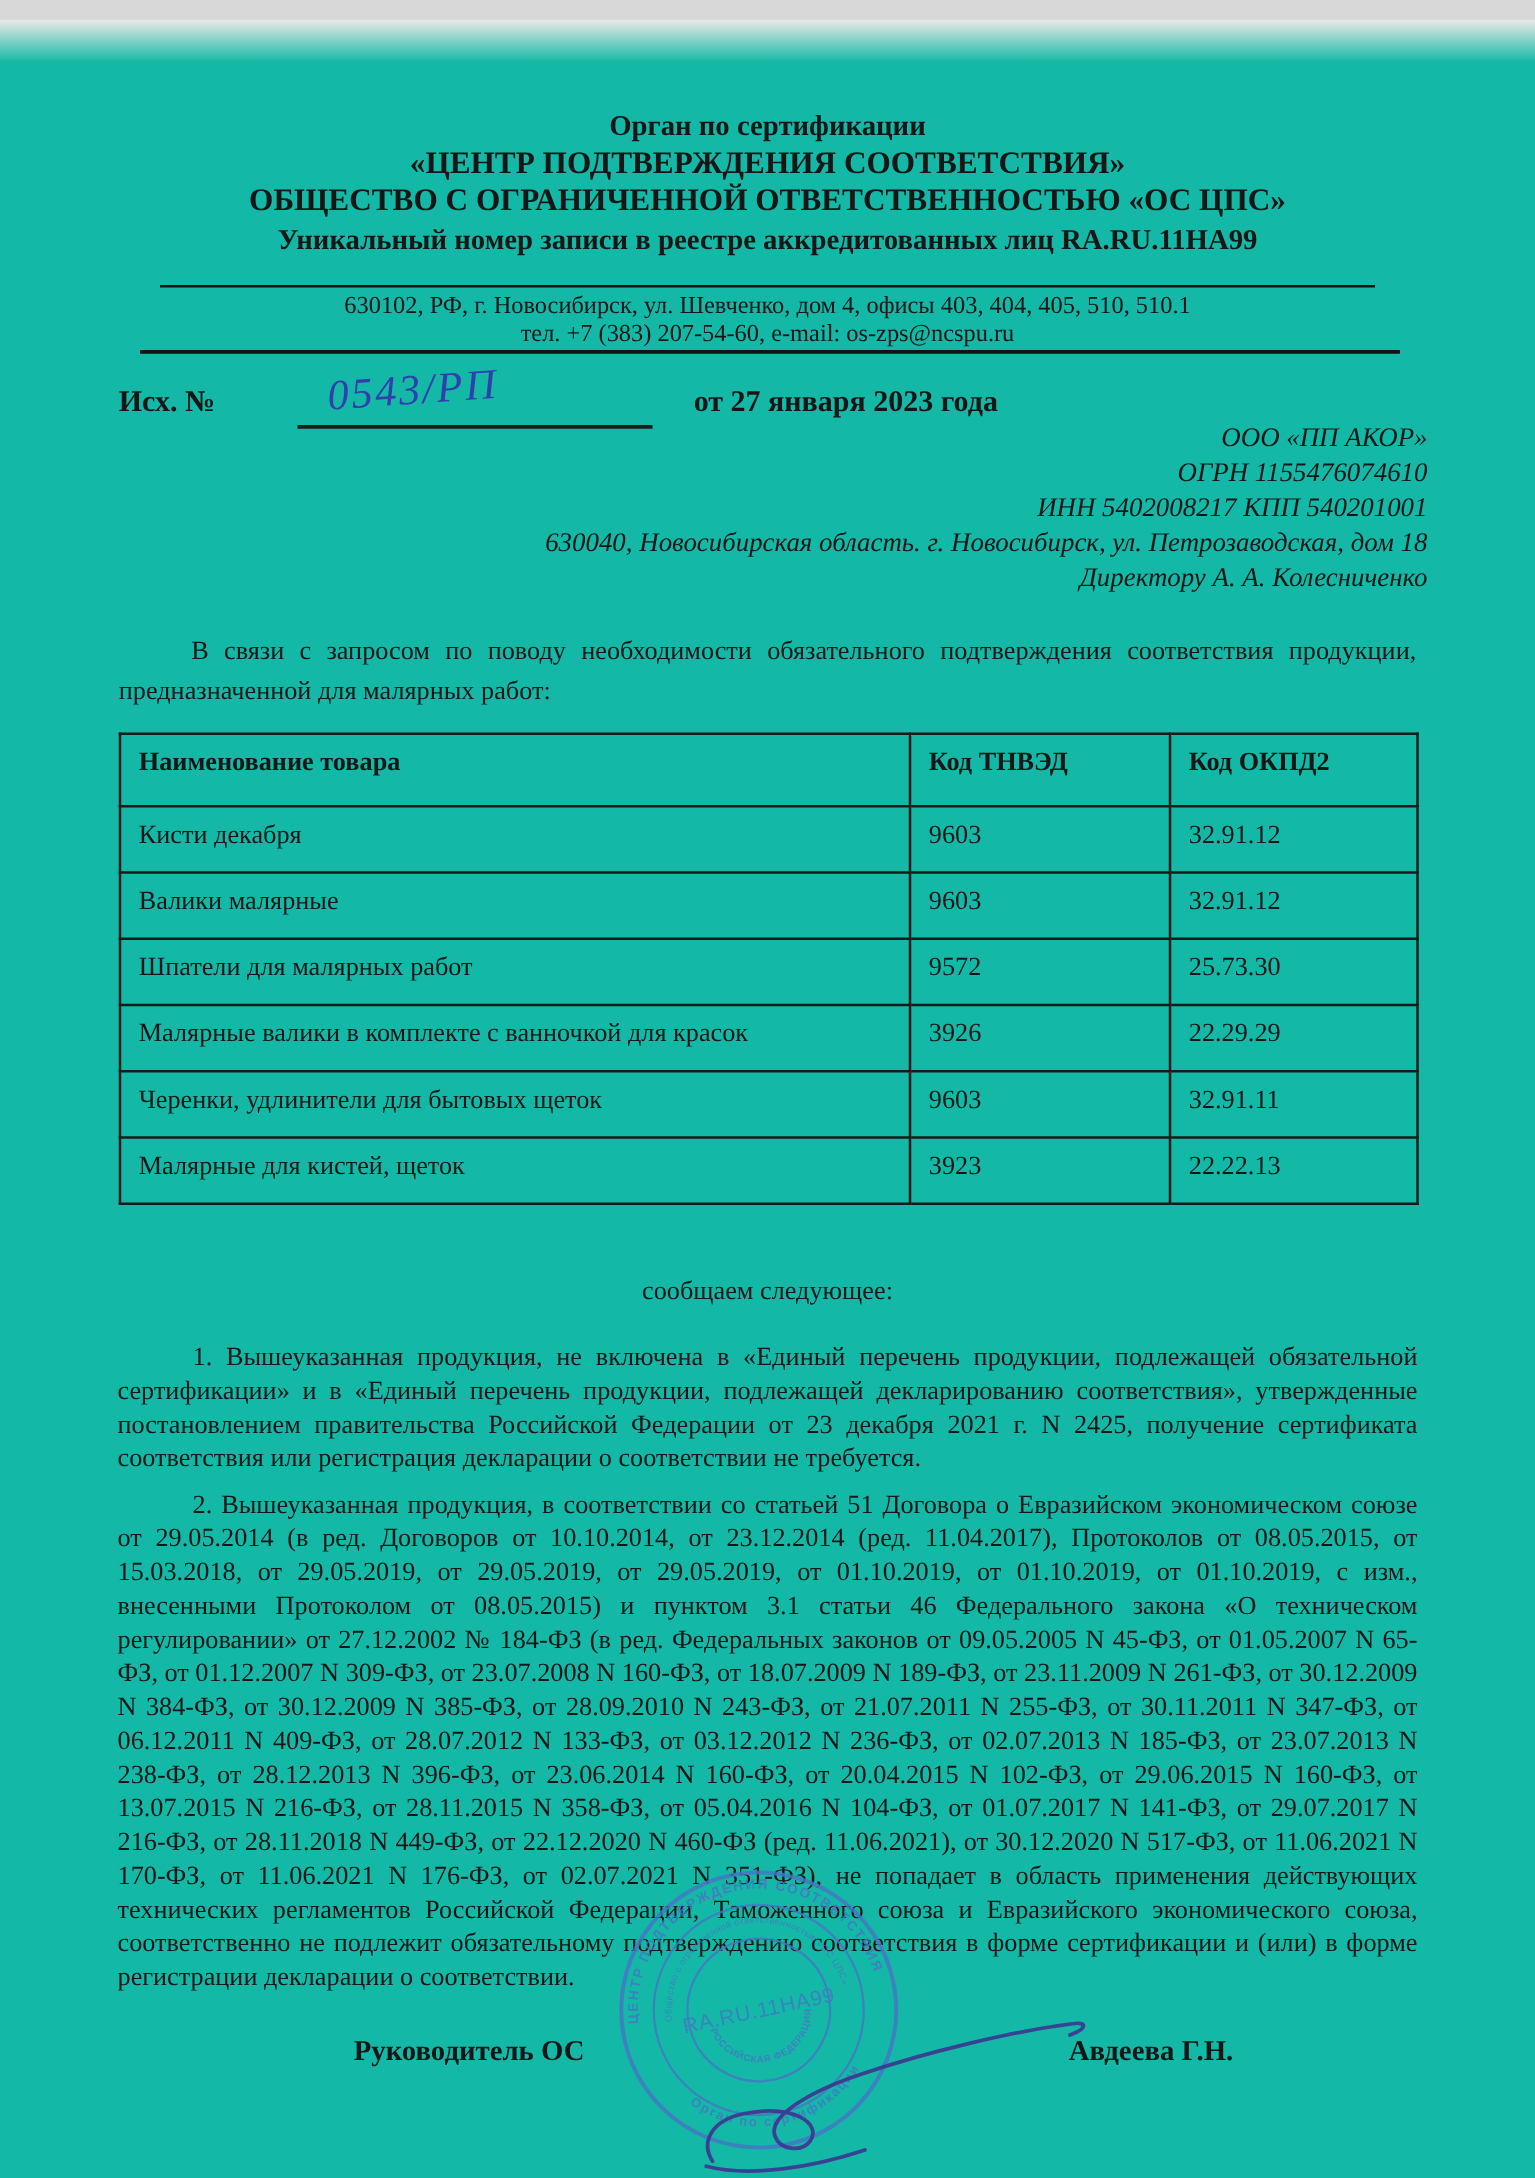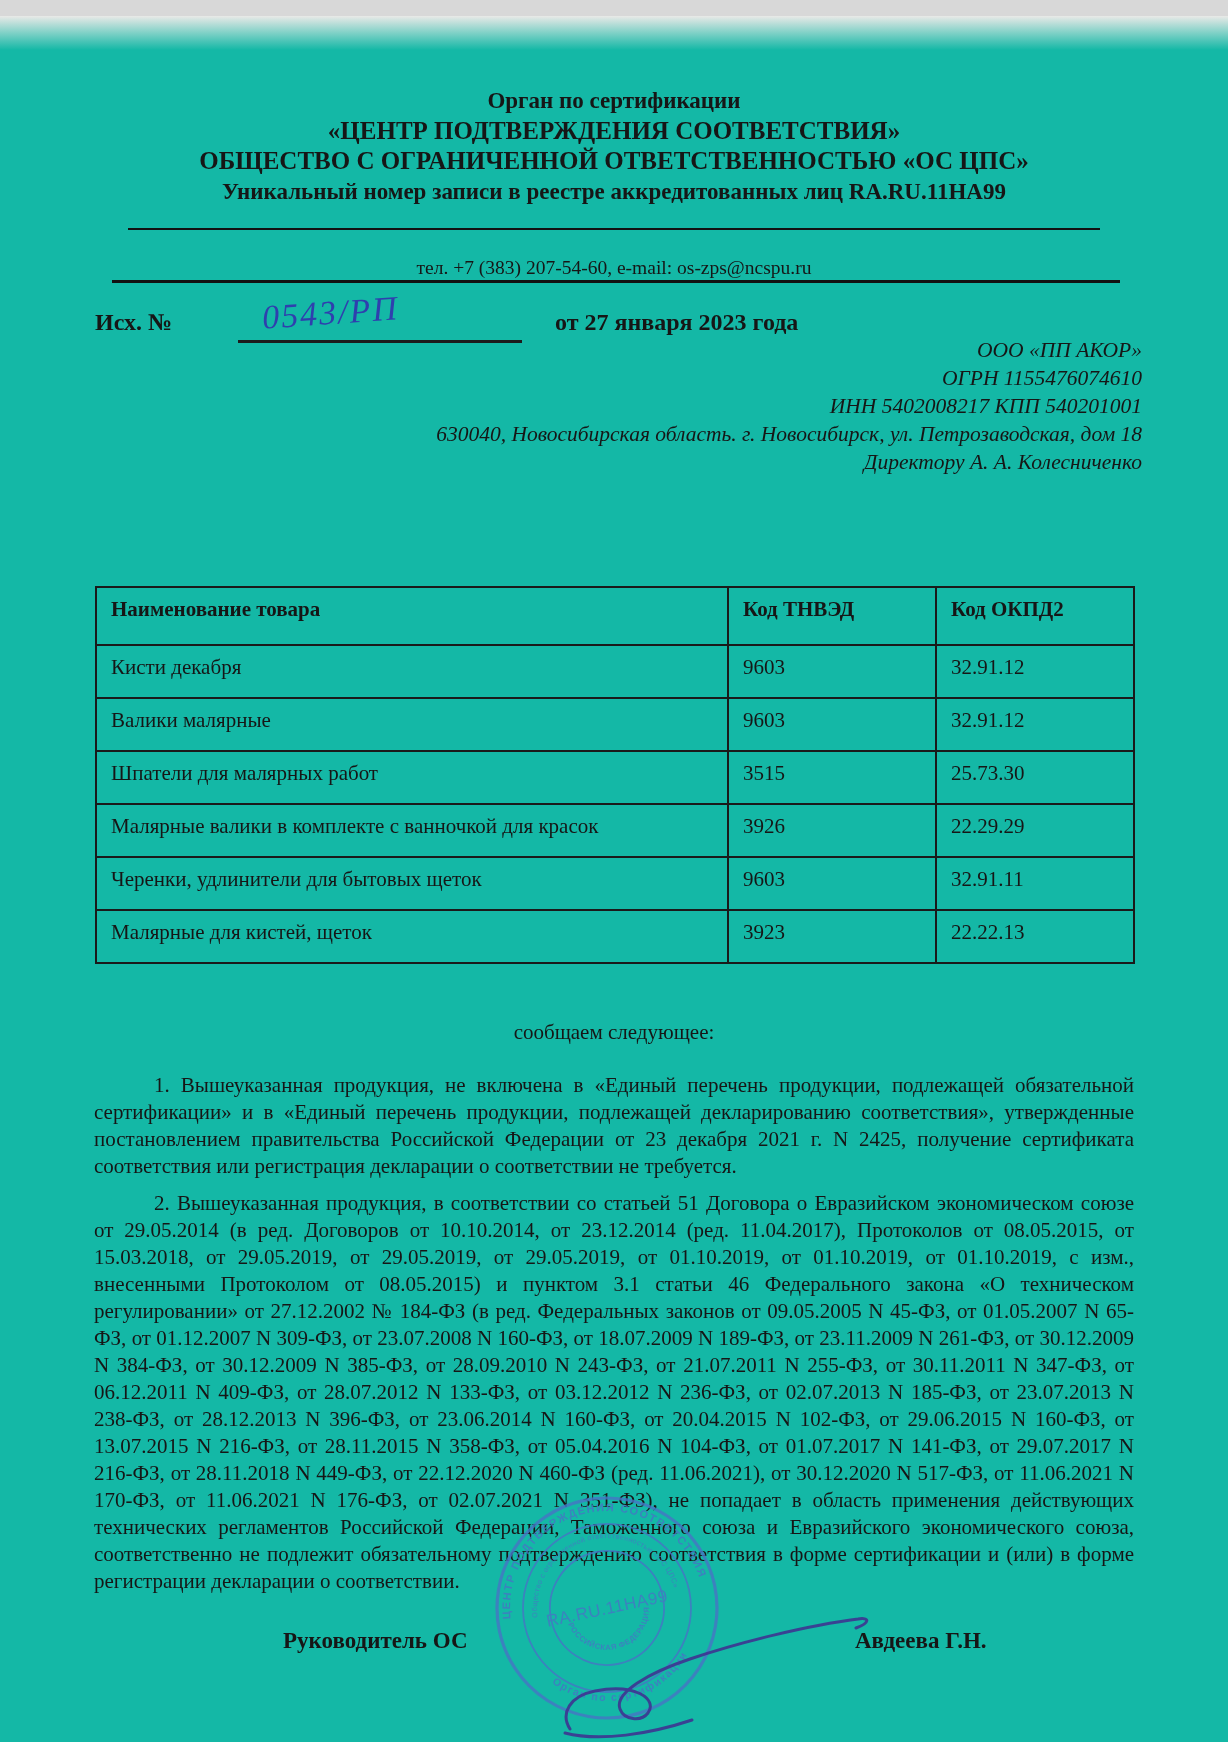--- a/index.html
+++ b/index.html
@@ -62,36 +62,38 @@
 <div class="page">
 
   <div class="letterhead">
     <div class="lh1">Орган по сертификации</div>
     <div class="lh2">«ЦЕНТР ПОДТВЕРЖДЕНИЯ СООТВЕТСТВИЯ»</div>
     <div class="lh3">ОБЩЕСТВО С ОГРАНИЧЕННОЙ ОТВЕТСТВЕННОСТЬЮ «ОС ЦПС»</div>
     <div class="lh4">Уникальный номер записи в реестре аккредитованных лиц RA.RU.11НА99</div>
   </div>
 
   <div class="rule rule1"></div>
+  <div class="addr addr1">630102, РФ, г. Новосибирск, ул. Шевченко, дом 4, офисы 403, 404, 405, 510, 510.1</div>
   <div class="addr addr2">тел. +7 (383) 207-54-60,  e-mail: os-zps@ncspu.ru</div>
   <div class="rule rule2"></div>
 
   <div class="ref-line">Исх. №</div>
   <div class="ref-underline"></div>
   <div class="handwritten">0543/РП</div>
   <div class="ref-date">от 27 января 2023 года</div>
 
   <div class="recipient">
     <div>ООО «ПП АКОР»</div>
     <div>ОГРН 1155476074610</div>
     <div>ИНН 5402008217 КПП 540201001</div>
     <div>630040, Новосибирская область. г. Новосибирск, ул. Петрозаводская, дом 18</div>
     <div>Директору А. А. Колесниченко</div>
   </div>
 
+  <p class="intro">В связи с запросом по поводу необходимости обязательного подтверждения соответствия продукции, предназначенной для малярных работ:</p>
 
   <table class="doc-table">
     <colgroup>
       <col class="col-name">
         <col class="col-tnved">
         <col class="col-okpd">
     </colgroup>
     <tbody>
         <tr>
       <th>Наименование товара</th>
@@ -103,21 +105,21 @@
       <td>9603</td>
       <td>32.91.12</td>
     </tr>
     <tr>
       <td>Валики малярные</td>
       <td>9603</td>
       <td>32.91.12</td>
     </tr>
     <tr>
       <td>Шпатели для малярных работ</td>
-      <td>3515</td>
+      <td>9572</td>
       <td>25.73.30</td>
     </tr>
     <tr>
       <td>Малярные валики в комплекте с ванночкой для красок</td>
       <td>3926</td>
       <td>22.29.29</td>
     </tr>
     <tr>
       <td>Черенки, удлинители для бытовых щеток</td>
       <td>9603</td>

